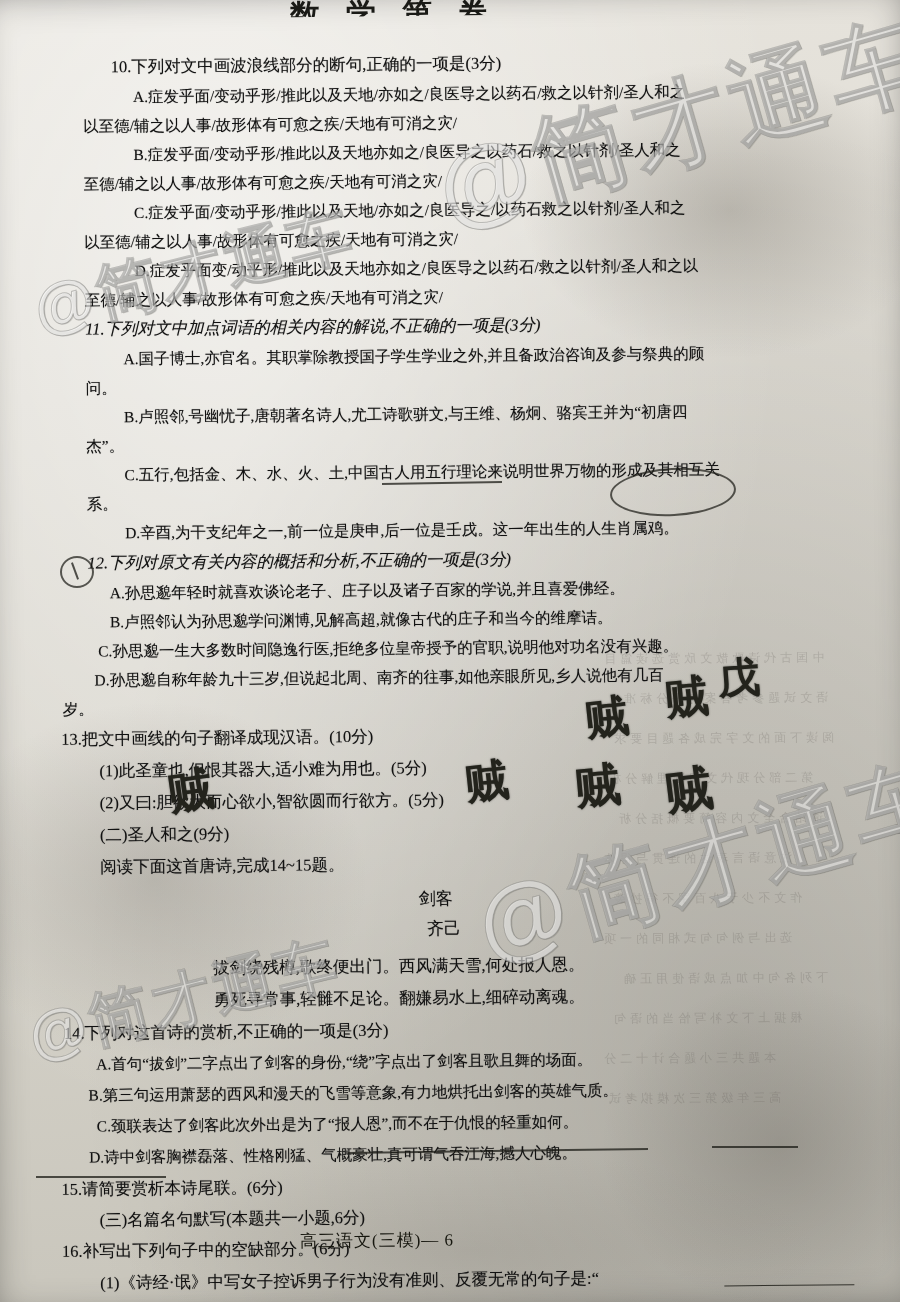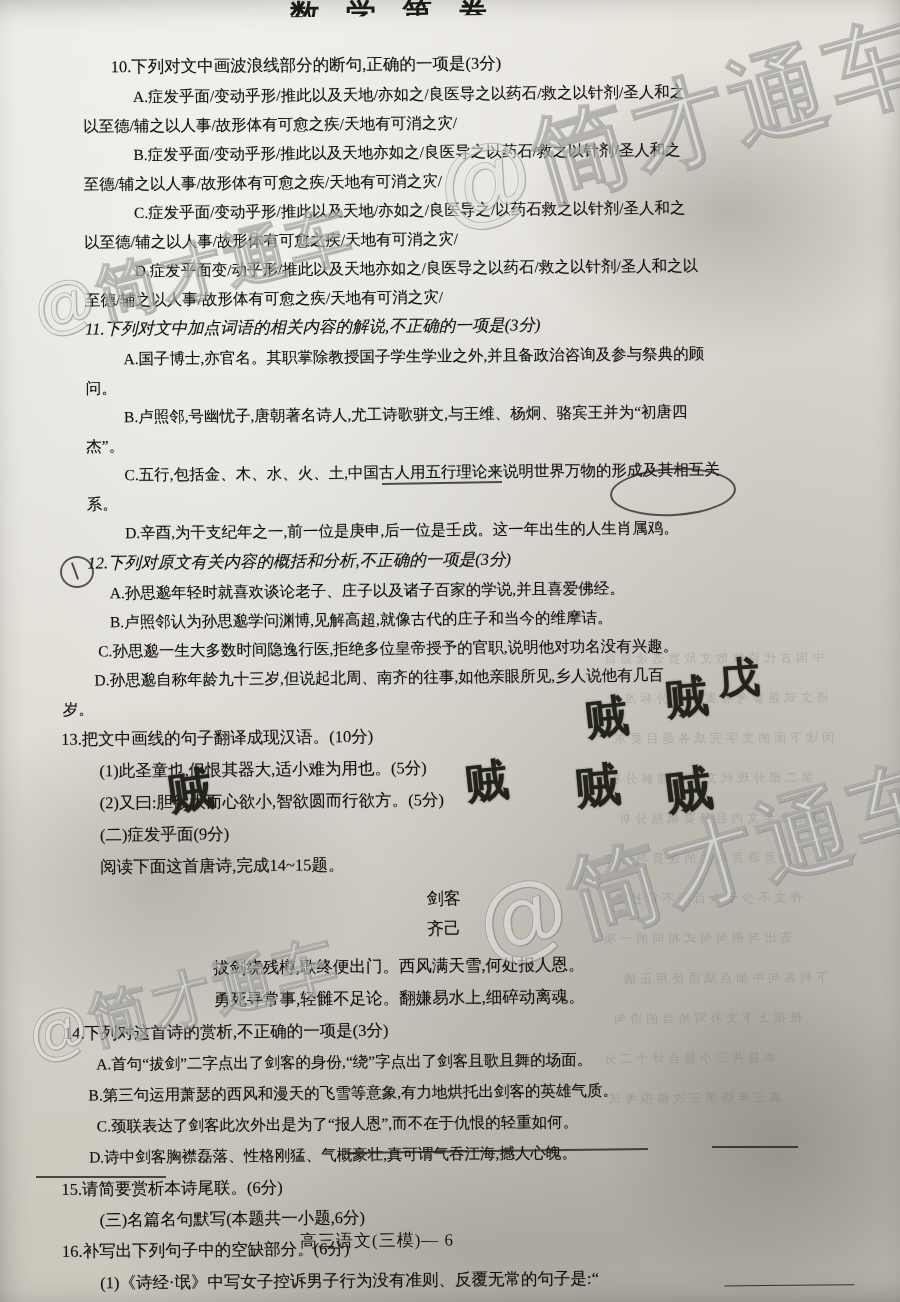--- a/index.html
+++ b/index.html
@@ -192,24 +192,24 @@
     <div class="ln ital" style="left:46px; top:552px;">12.下列对原文有关内容的概括和分析,不正确的一项是(3分)</div>
     <div class="ln small" style="left:68px; top:582px;">A.孙思邈年轻时就喜欢谈论老子、庄子以及诸子百家的学说,并且喜爱佛经。</div>
     <div class="ln small" style="left:68px; top:611px;">B.卢照邻认为孙思邈学问渊博,见解高超,就像古代的庄子和当今的维摩诘。</div>
     <div class="ln small" style="left:56px; top:640px;">C.孙思邈一生大多数时间隐逸行医,拒绝多位皇帝授予的官职,说明他对功名没有兴趣。</div>
     <div class="ln small" style="left:52px; top:669px;">D.孙思邈自称年龄九十三岁,但说起北周、南齐的往事,如他亲眼所见,乡人说他有几百</div>
     <div class="ln small" style="left:20px; top:698px;">岁。</div>
 
     <div class="ln" style="left:18px; top:728px;">13.把文中画线的句子翻译成现汉语。(10分)</div>
     <div class="ln" style="left:56px; top:760px;">(1)此圣童也,但恨其器大,适小难为用也。(5分)</div>
     <div class="ln" style="left:56px; top:792px;">(2)又曰:胆欲大而心欲小,智欲圆而行欲方。(5分)</div>
-    <div class="ln" style="left:56px; top:824px;">(二)症发乎面(9分)</div>
+    <div class="ln" style="left:56px; top:824px;">(二)圣人和之(9分)</div>
     <div class="ln" style="left:56px; top:856px;">阅读下面这首唐诗,完成14~15题。</div>
 
-    <div class="ln poemtitle" style="left:382px; top:890px;">剑客</div>
+    <div class="ln poemtitle" style="left:374px; top:890px;">剑客</div>
     <div class="ln poemtitle" style="left:382px; top:920px;">齐己</div>
     <div class="ln" style="left:168px; top:958px;">拔剑绕残樽,歌终便出门。西风满天雪,何处报人恩。</div>
     <div class="ln" style="left:168px; top:990px;">勇死寻常事,轻雠不足论。翻嫌易水上,细碎动离魂。</div>
 
     <div class="ln" style="left:18px; top:1022px;">14.下列对这首诗的赏析,不正确的一项是(3分)</div>
     <div class="ln small" style="left:50px; top:1053px;">A.首句“拔剑”二字点出了剑客的身份,“绕”字点出了剑客且歌且舞的场面。</div>
     <div class="ln small" style="left:42px; top:1084px;">B.第三句运用萧瑟的西风和漫天的飞雪等意象,有力地烘托出剑客的英雄气质。</div>
     <div class="ln small" style="left:50px; top:1115px;">C.颈联表达了剑客此次外出是为了“报人恩”,而不在于仇恨的轻重如何。</div>
     <div class="ln small" style="left:42px; top:1146px;">D.诗中剑客胸襟磊落、性格刚猛、气概豪壮,真可谓气吞江海,撼人心魄。</div>
 

